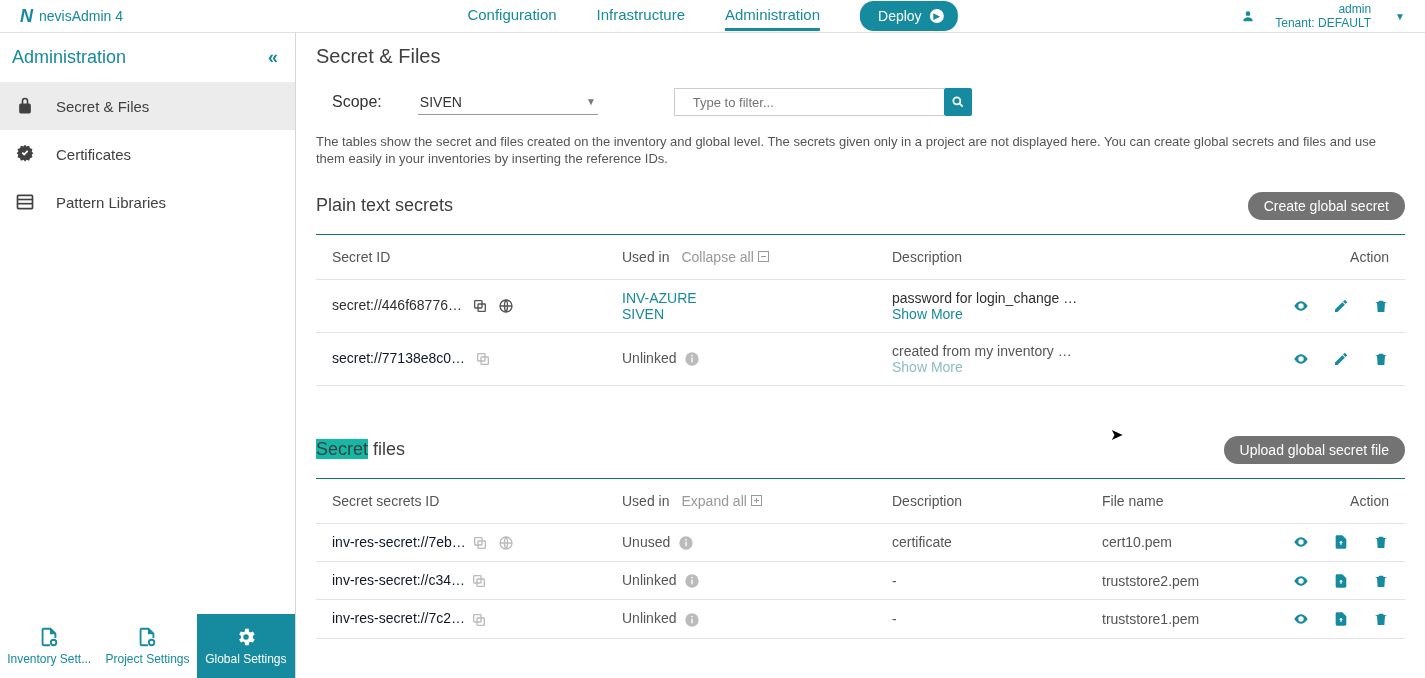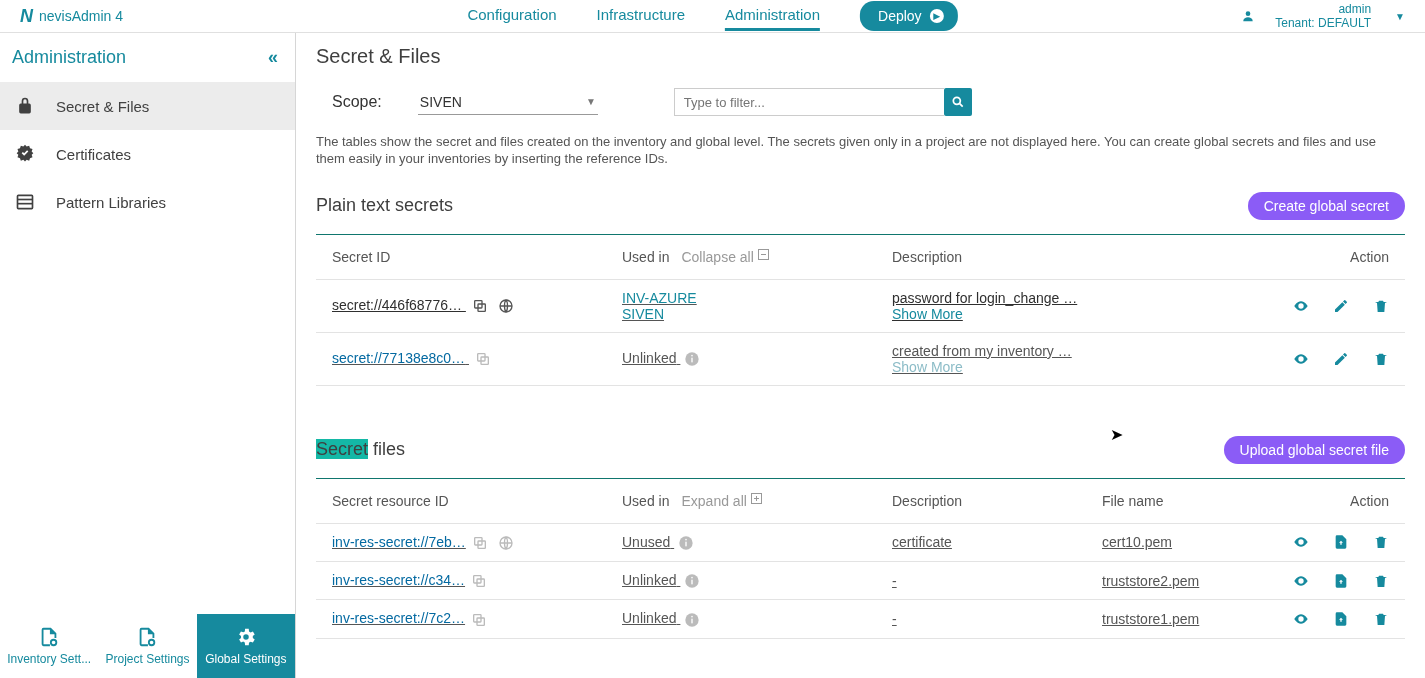--- a/index.html
+++ b/index.html
@@ -35,40 +35,40 @@
     .bot-tab.active { background:#168a9e; color:#fff; }
     .bot-tab .bicon { font-size:22px; }
 
     
     .main { flex:1; padding:12px 20px 20px 20px; overflow:auto; }
     .page-title { font-size:20px; font-weight:500; color:#3f3f3f; margin-bottom:20px; }
     .scope-row { display:flex; align-items:center; gap:36px; margin-left:16px; margin-bottom:18px; }
     .scope-label { font-size:16px; font-weight:500;}
     .scope-select { width:180px; border:none; border-bottom:1px solid #999; display:flex; justify-content:space-between; align-items:center; font-size:14px; padding:4px 2px; }
     .filter-box { margin-left:40px; display:flex; align-items:center; }
-    .filter-input { width:270px; height:28px; border:1px solid #ccc; border-right:none; padding:0 9px; font-size:13px; outline:none; }
+    .filter-input { width:270px; height:28px; border:1px solid #ccc; border-right:none; padding:0 18px; font-size:13px; outline:none; }
     .filter-btn { width:28px; height:28px; background:#168a9e; display:flex; align-items:center; justify-content:center; color:#fff; border-radius:2px;}
     .helptext { font-size:13px; color:#555; margin:10px 0 24px 0; line-height:1.3; }
     .section-head { display:flex; justify-content:space-between; align-items:center; margin-bottom:14px; }
     .section-title { font-size:18px; font-weight:400; color:#3f3f3f;}
-    .pill-btn { background:#8b5cf6; color:#fff; font-size:14px; padding:6px 16px; border-radius:16px; cursor:pointer; border:none;}
+    .pill-btn { background:#737373; color:#fff; font-size:14px; padding:6px 16px; border-radius:16px; cursor:pointer; border:none;}
     .highlight { background:#14b8a6; }
 
     table { width:100%; border-collapse:collapse; font-size:14px; }
     thead td { border-top:1px solid #0f766e; padding:14px 16px; color:#555;}
-    tbody td { border-top:1px solid #e3e3e3; padding:10px 16px; color:#555;text-decoration:underline;}
+    tbody td { border-top:1px solid #e3e3e3; padding:10px 16px; color:#555;}
     tbody tr:last-child td { border-bottom:1px solid #e3e3e3; }
     .dark { color:#2f2f2f !important; }
     .link { color:#168a9e; }
-    .muted { color:#0369a1;}
+    .muted { color:#0f172a;}
     .act { display:flex; gap:24px; justify-content:flex-end; color:#168a9e; }
     .icon-sm { width:16px; height:16px; display:inline-block; }
     .row-icons { display:inline-flex; gap:10px; margin-left:6px; color:#999; vertical-align:middle;}
     .row-icons.dark { color:#555;}
-    .collapse-toggle { color:#999; display:inline-flex; gap:4px; margin-left:12px;}
+    .collapse-toggle { color:#999; display:inline-flex; align-items:center; gap:4px; margin-left:12px;}
     .sq { display:inline-block; width:11px; height:11px; border:1px solid #999; position:relative;}
     .sq::after { content:""; position:absolute; left:2px; right:2px; top:4px; height:1px; background:#999;}
     .sq.plus::before { content:""; position:absolute; top:2px; bottom:2px; left:4px; width:1px; background:#999;}
     .files-section { margin-top:50px; }
 
     .cursor { position:absolute; left:1110px; top:425px; font-size:16px; pointer-events:none; color:#000;}
 
     svg { display:block; }
   </style>
 </head>
@@ -285,21 +285,21 @@
       <table>
         <colgroup>
             <col style="width:290px">
             <col style="width:270px">
             <col style="width:210px">
             <col>
             <col style="width:150px">
           </colgroup>
         <thead>
             <tr>
-          <td>Secret resource ID</td>
+          <td>Secret secrets ID</td>
           <td><span>Used in</span><span class="collapse-toggle">
                   <span>Expand all</span>
                   <span class="sq plus"></span>
                 </span></td>
           <td>Description</td>
           <td>File name</td>
           <td style="text-align:right">Action</td>
         </tr>
           </thead>
         <tbody id="files-body">

